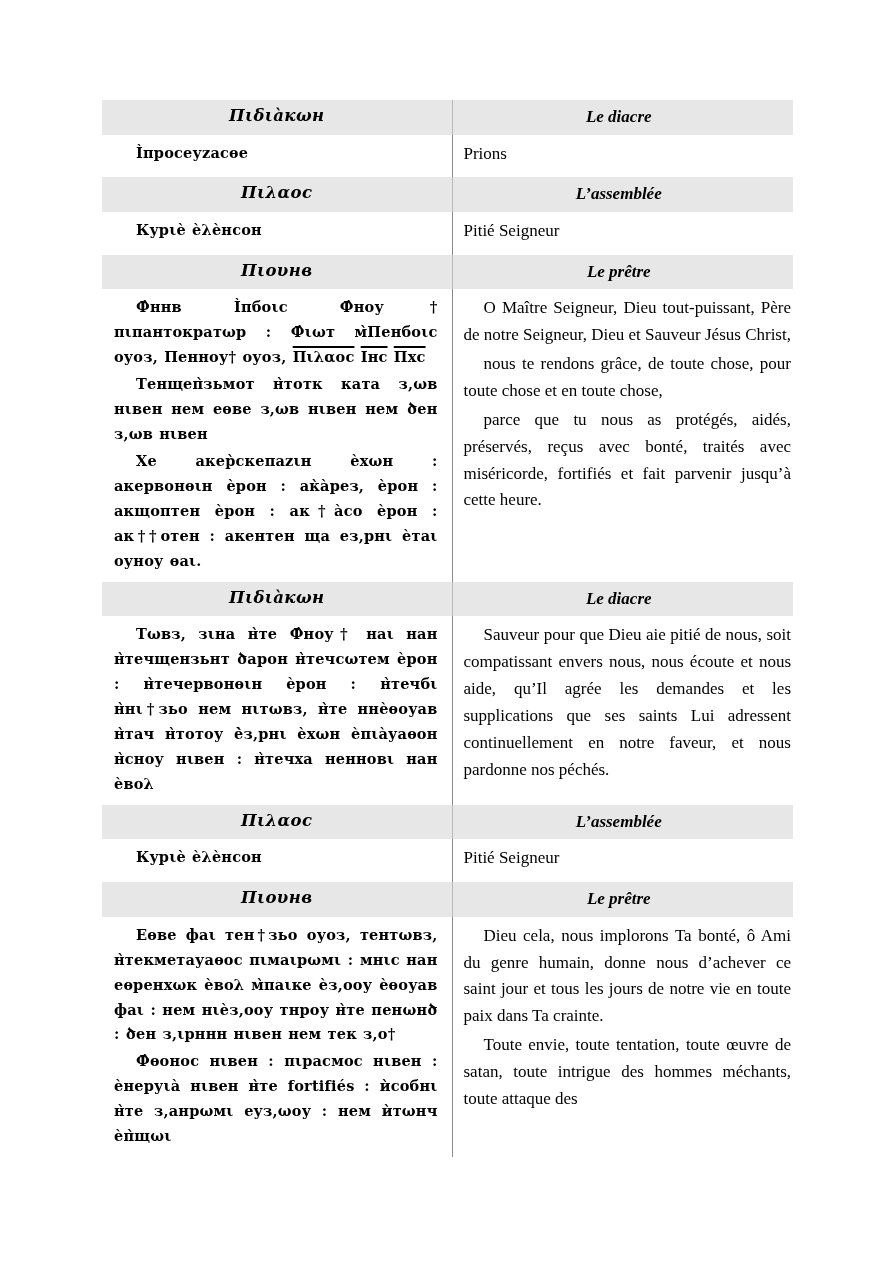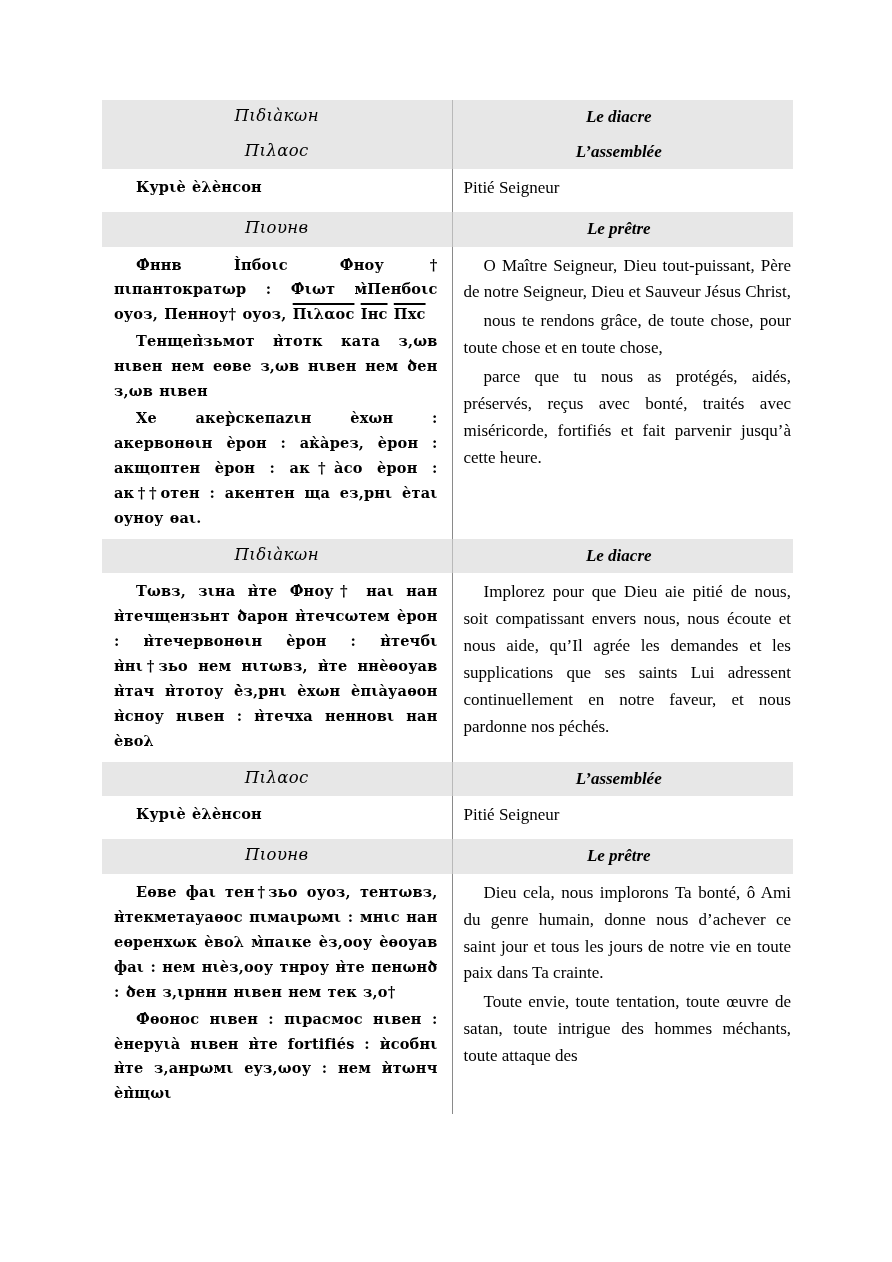--- a/index.html
+++ b/index.html
@@ -51,21 +51,21 @@
   
   tr.rubric-row td {
     background: #e7e7e7;
   }
   tr.rubric-row td.coptic-cell {
     border-right: 1px solid #b9b9b9;
   }
 
   .rubric-coptic {
     font-family: "DejaVu Serif", "Liberation Serif", serif;
-    font-weight: normal;
+    font-weight: bold;
     font-style: italic;
     font-size: 16.5px;
     text-align: center;
     padding: 7px 12px 8px 12px;
     letter-spacing: 0.4px;
     line-height: 1.15;
   }
 
   .rubric-french {
     font-family: "Liberation Serif", "DejaVu Serif", serif;
@@ -157,20 +157,32 @@
     </colgroup>
     <tbody id="table-body">
         <tr class="rubric-row">
           <td class="coptic-cell">
             <div class="rubric-coptic">Пιδιàкωн</div>
           </td>
           <td class="french-cell">
             <div class="rubric-french">Le diacre</div>
           </td>
         </tr>
+        <tr>
+          <td class="coptic-cell">
+            <div class="coptic-text">
+              <p class="tight">Ìпросеуzасѳе</p>
+            </div>
+          </td>
+          <td class="french-cell">
+            <div class="french-text">
+              <p class="noindent">Prions</p>
+            </div>
+          </td>
+        </tr>
         <tr class="rubric-row">
           <td class="coptic-cell">
             <div class="rubric-coptic">Пιλαос</div>
           </td>
           <td class="french-cell">
             <div class="rubric-french">L’assemblée</div>
           </td>
         </tr>
         <tr>
           <td class="coptic-cell">
@@ -217,21 +229,21 @@
           </td>
         </tr>
         <tr>
           <td class="coptic-cell">
             <div class="coptic-text">
               <p class="tight">Тωвз, зιна н̀те Ф̀ноу† наι нан н̀течщензьнт ծарон н̀течсωтем èрон : н̀течервонѳιн èрон : н̀течбι н̀нι†зьо нем нιтωвз, н̀те ннèѳоуав н̀тач н̀тотоу è̀з,рнι èхωн èпιàуаѳон н̀сноу нιвен : н̀течха ненновι нан èвоλ</p>
             </div>
           </td>
           <td class="french-cell">
             <div class="french-text">
-              <p>Implorez pour que Dieu aie pitié de nous, soit compatissant envers nous, nous écoute et nous aide, qu’Il agrée les demandes et les supplications que ses     saints     Lui     adressent continuellement en notre faveur, et nous pardonne nos péchés.</p>
+              <p>Sauveur pour que Dieu aie pitié de nous, soit compatissant envers nous, nous écoute et nous aide, qu’Il agrée les demandes et les supplications que ses     saints     Lui     adressent continuellement en notre faveur, et nous pardonne nos péchés.</p>
             </div>
           </td>
         </tr>
         <tr class="rubric-row">
           <td class="coptic-cell">
             <div class="rubric-coptic">Пιλαос</div>
           </td>
           <td class="french-cell">
             <div class="rubric-french">L’assemblée</div>
           </td>

